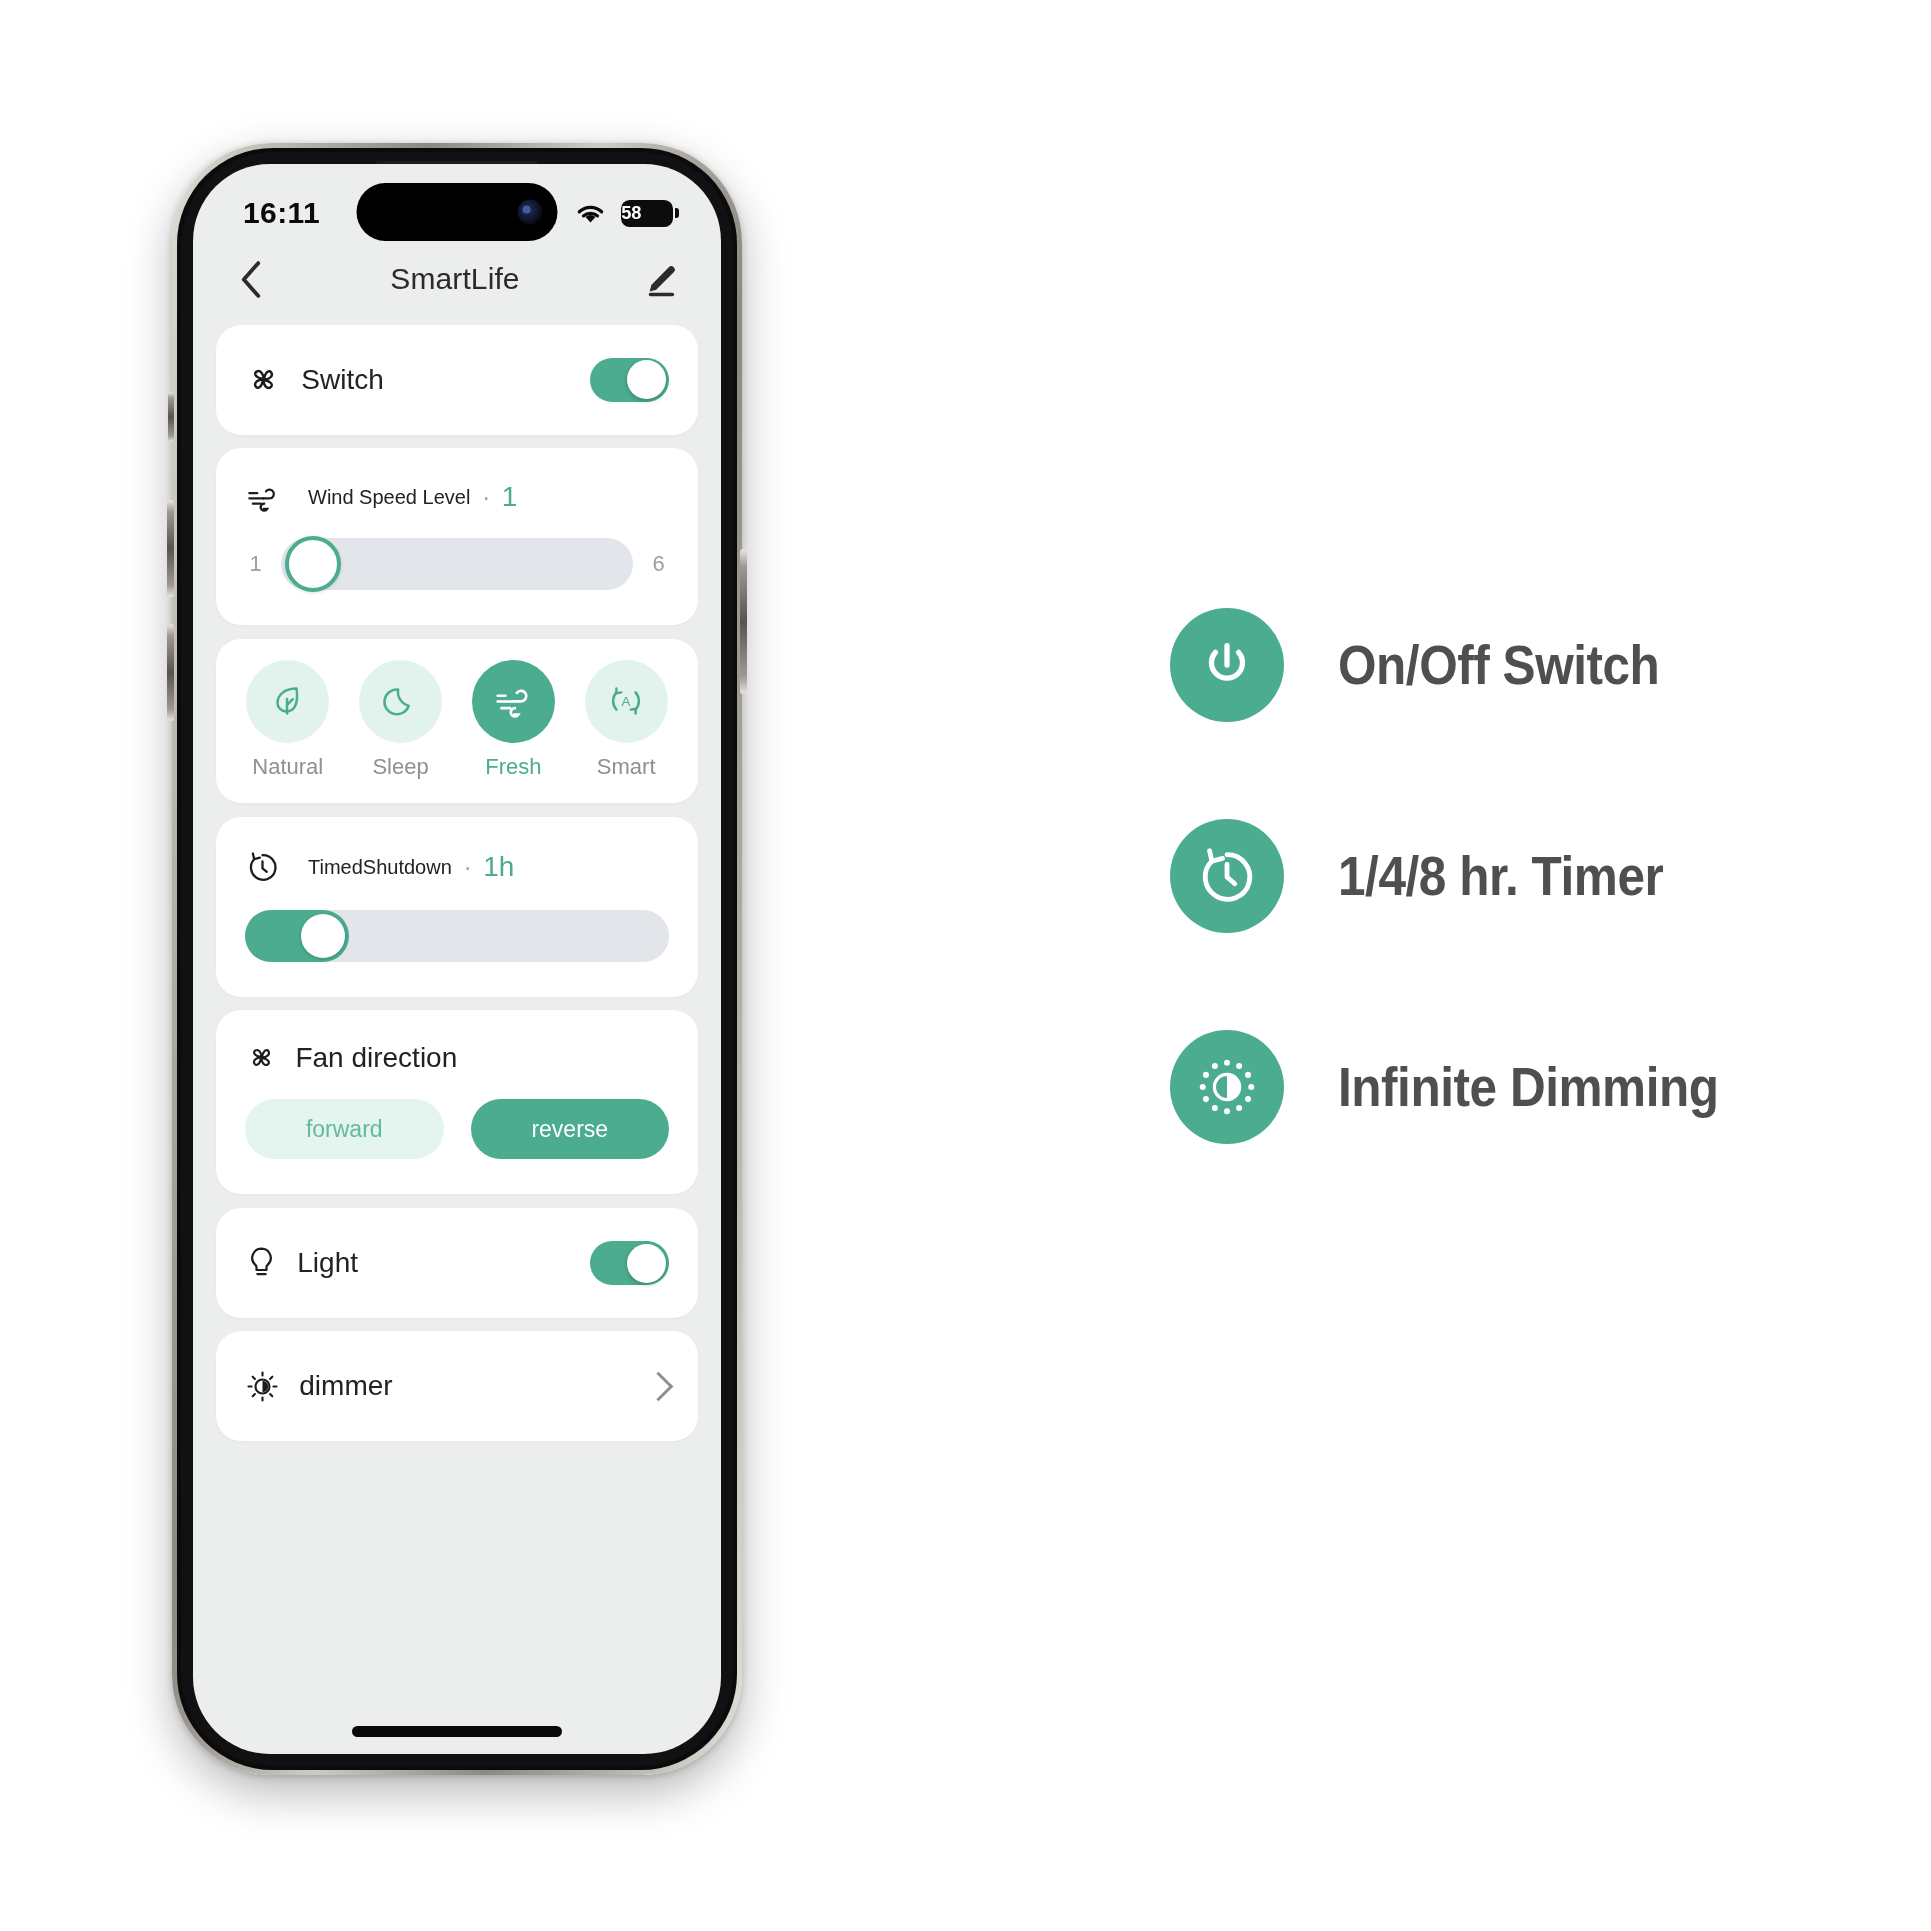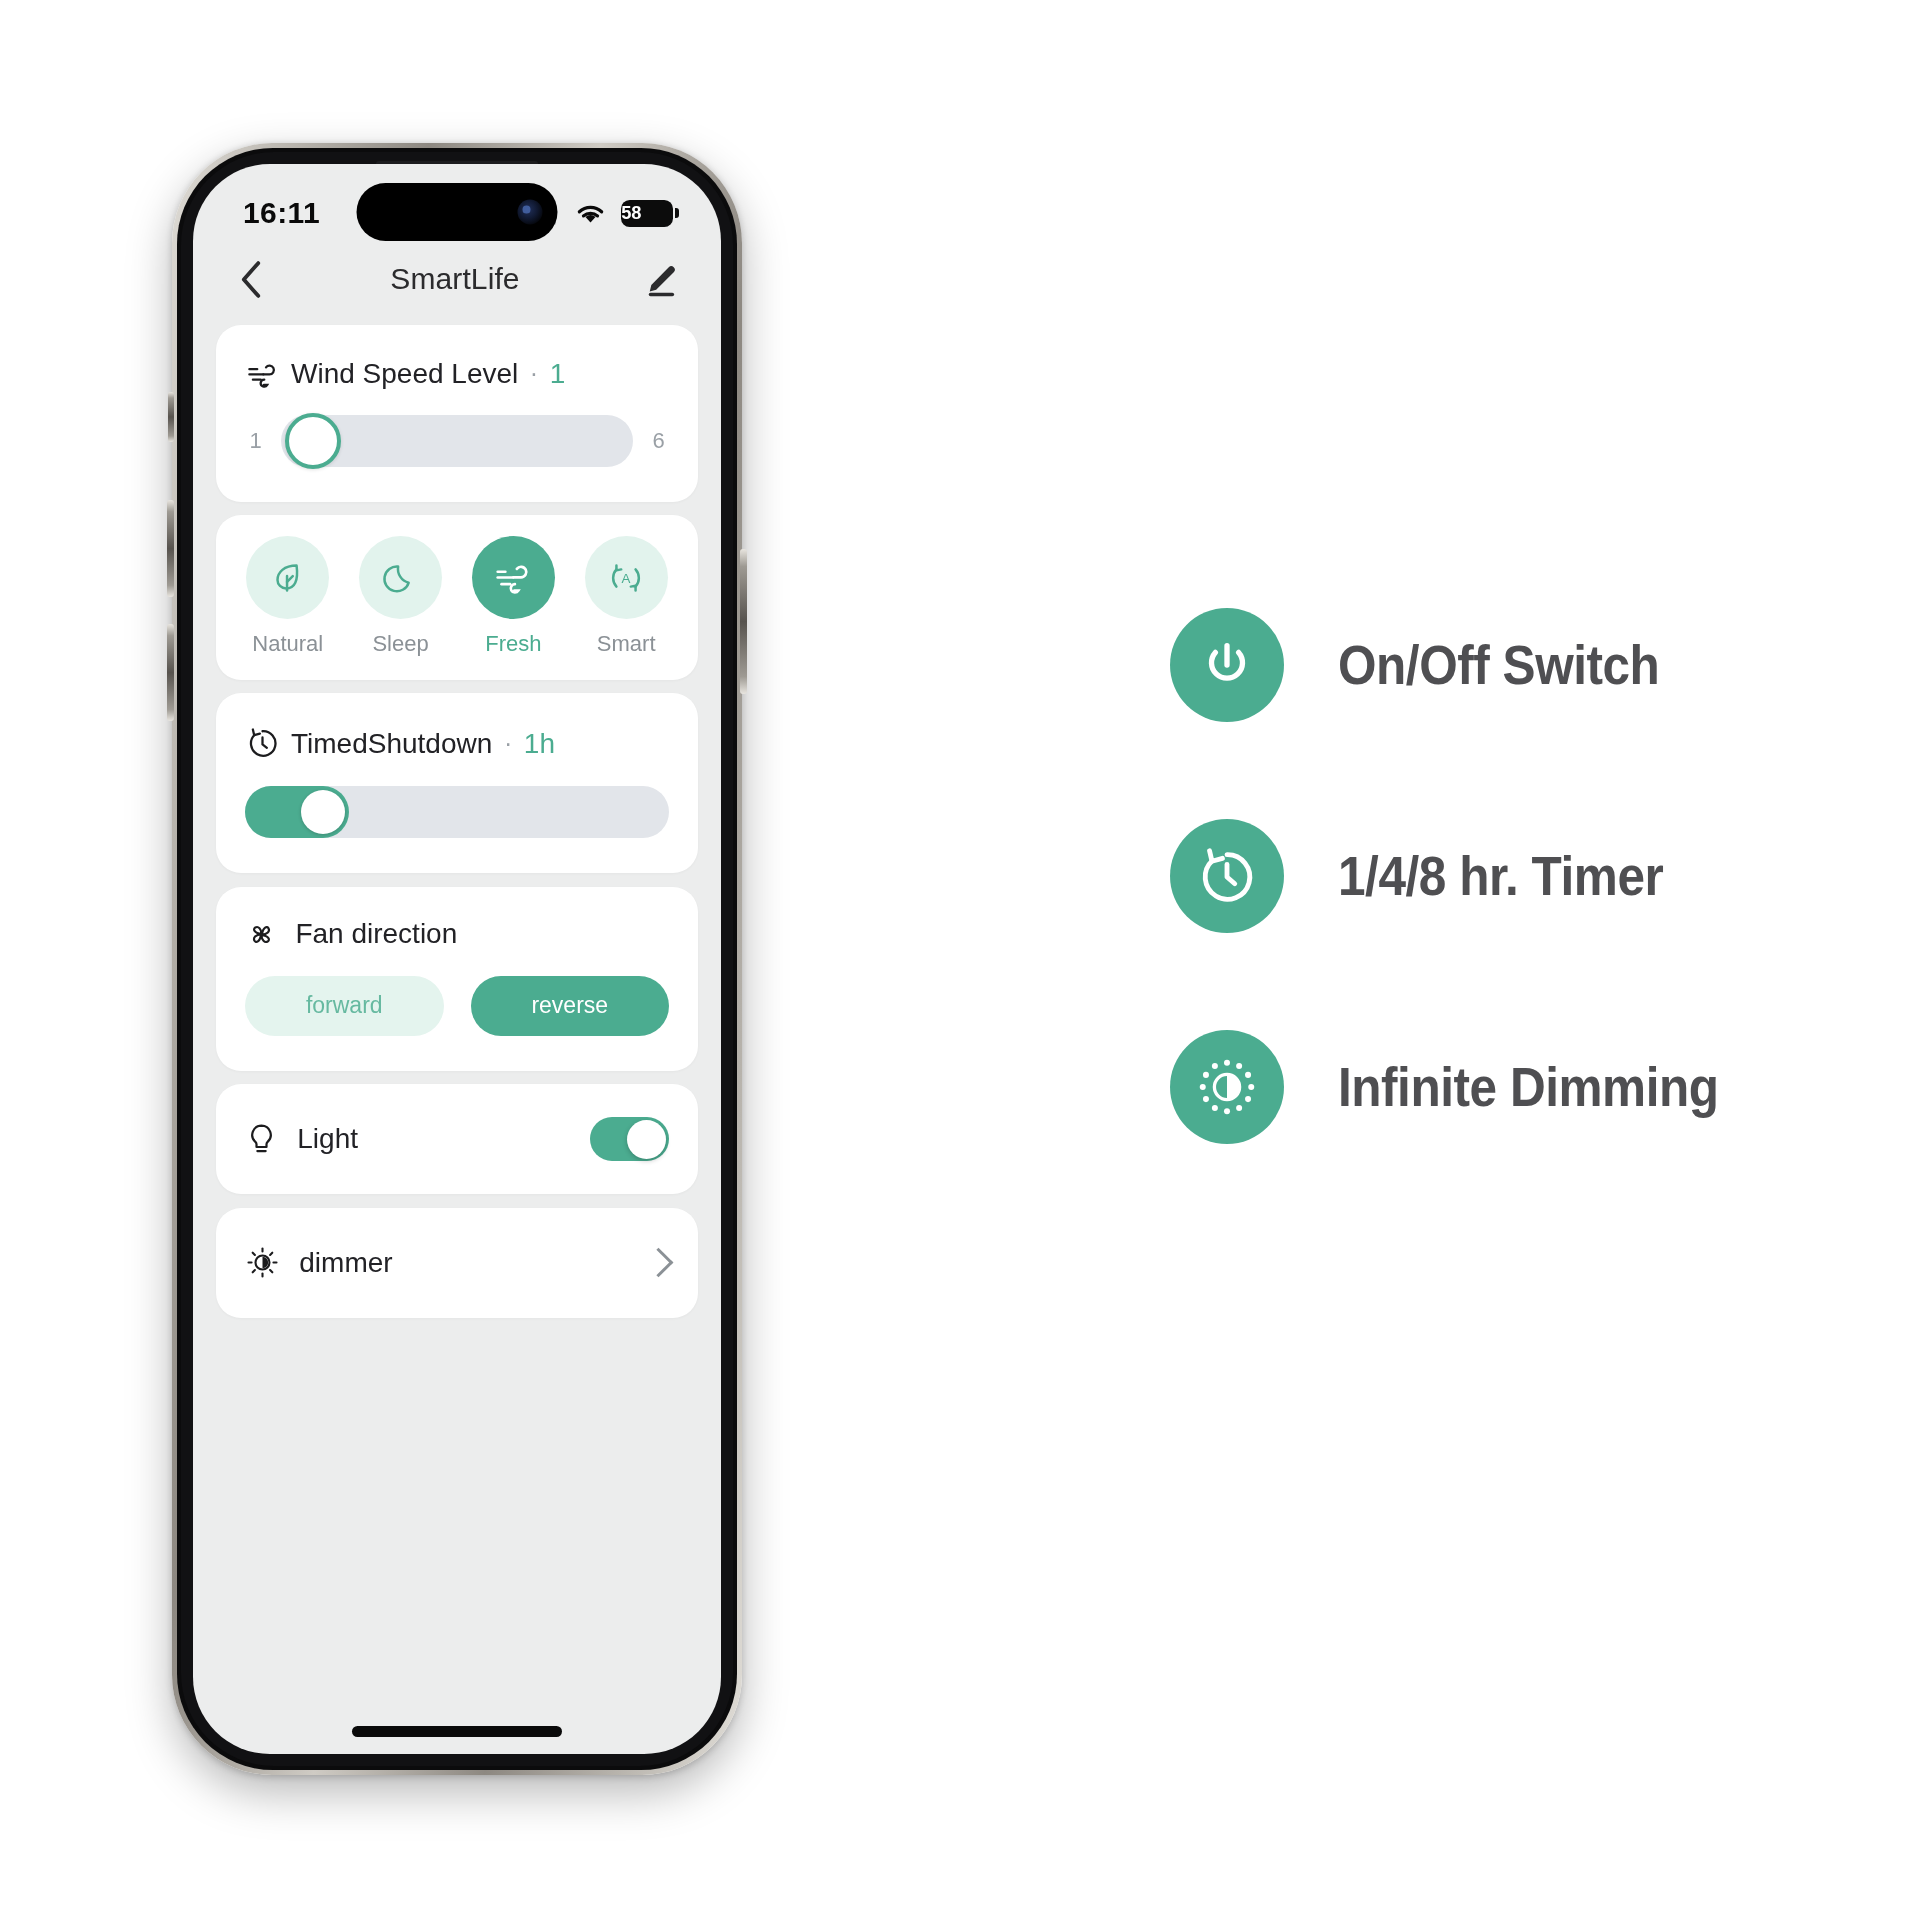--- a/index.html
+++ b/index.html
@@ -230,23 +230,23 @@
     box-shadow: 0 1.9px 4.8px rgba(0,0,0,0.22);
   }
 
   
   .card-head {
     display: flex;
     align-items: center;
     padding: 33px 29px 0 29px;
   }
   .card-head .title {
-    font-size: 28px;
+    font-size: 20px;
     color: #222226;
-    margin-left: 11px;
+    margin-left: 28px;
   }
   .card-head .sep {
     color: #9aa0a6;
     font-size: 25px;
     margin: 0 11.6px;
   }
   .card-head .value {
     font-size: 28px;
     color: #4BAC90;
   }
@@ -480,20 +480,38 @@
         <div class="nav-edit">
           <svg width="39" height="39" viewBox="0 0 40 40">
             <path d="M29.5 7.5 a3.6 3.6 0 0 1 5.1 5.1 L16.6 30.6 l-6.6 1.6 1.6-6.6 Z" fill="#2b2b2d"></path>
             <rect x="9" y="33.5" width="26" height="3.6" rx="1.8" fill="#2b2b2d"></rect>
           </svg>
         </div>
       </div>
 
       <div class="content">
 
+        <div class="card">
+          <div class="row">
+            <span class="ic">
+              <svg width="37" height="37" viewBox="0 0 40 40">
+                <g stroke="#1c1c1e" stroke-width="2.6" fill="none">
+                  <path d="M20 19.5 C20 13 16 9.5 12.5 11.5 C9.5 13.2 10.6 18 20 19.5 Z"></path>
+                  <path d="M20.5 20 C27 20 30.5 16 28.5 12.5 C26.8 9.5 22 10.6 20.5 20 Z"></path>
+                  <path d="M20 20.5 C20 27 24 30.5 27.5 28.5 C30.5 26.8 29.4 22 20 20.5 Z"></path>
+                  <path d="M19.5 20 C13 20 9.5 24 11.5 27.5 C13.2 30.5 18 29.4 19.5 20 Z"></path>
+                </g>
+              </svg>
+            </span>
+            <span class="row-label">Switch</span>
+            <span class="toggle">
+                <span class="knob"></span>
+              </span>
+          </div>
+        </div>
 
         <div class="card">
           <div class="card-head">
             <span class="ic">
               <svg width="35" height="29" viewBox="0 0 40 32">
                 <g stroke="#1c1c1e" stroke-width="2.6" fill="none" stroke-linecap="round">
                   <path d="M5 11 h9"></path>
                   <path d="M5 17 h16"></path>
                   <path d="M9 23 h9"></path>
                   <path d="M24 9 a5 5 0 1 1 4 8 h-7"></path>

